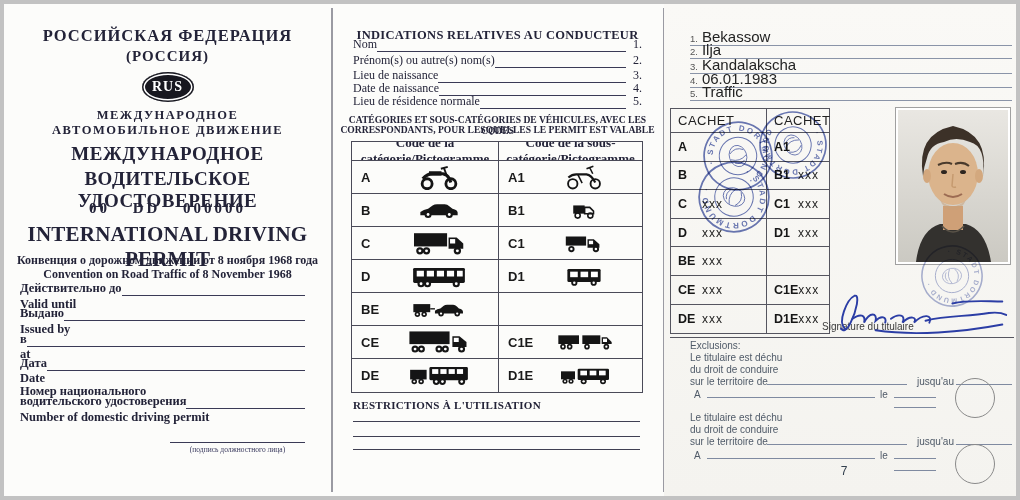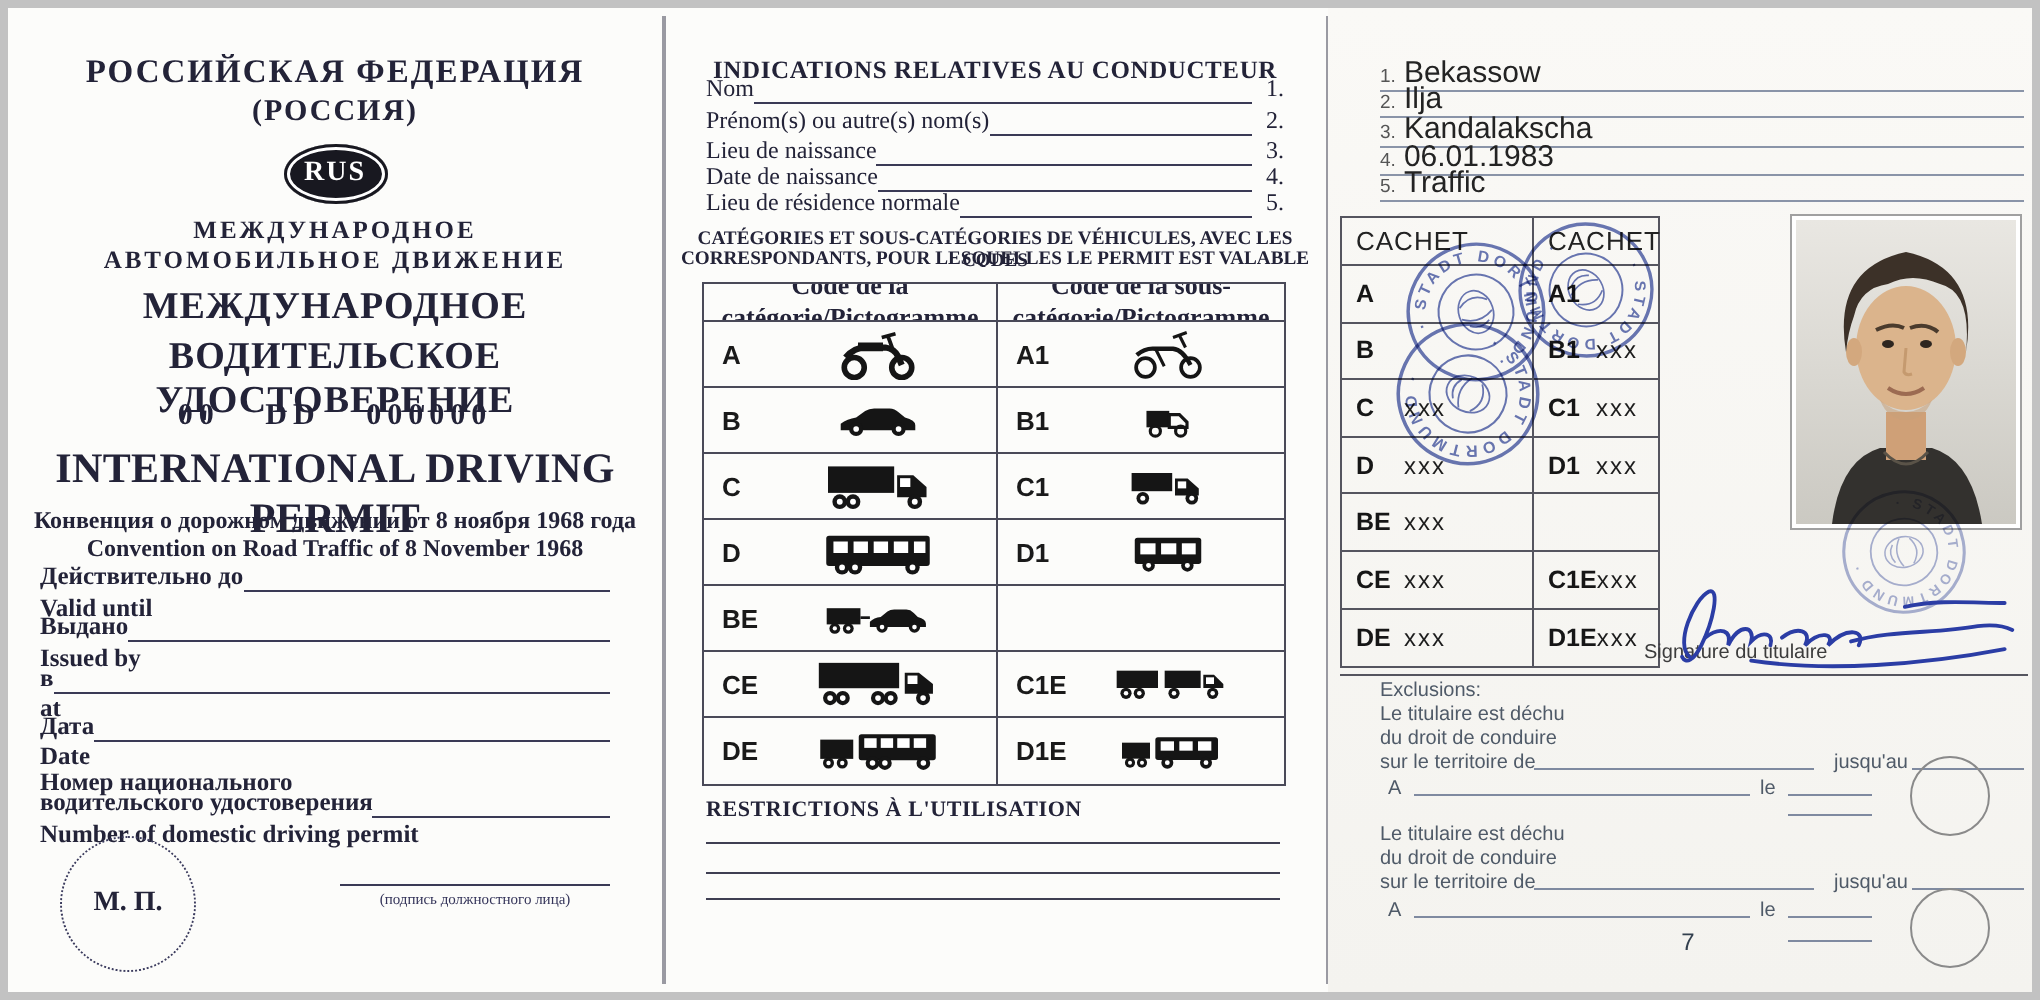--- a/index.html
+++ b/index.html
@@ -126,23 +126,20 @@
     </div>
     <div class="abs ser ftr" style="left:16px;top:367px">Date</div>
 
     <div class="abs ser ftr" style="left:16px;top:380px">Номер национального</div>
     <div class="abs frow ser" style="left:16px;right:26px;top:391px;height:14px">
       <span class="lbl">водительского удостоверения</span>
       <span class="line"></span>
     </div>
     <div class="abs ser ftr" style="left:16px;top:406px">Number of domestic driving permit</div>
 
-    <div class="abs seal-circle ser" style="left:26px;top:414px">
-      <span>М. П.</span>
-    </div>
     <div class="abs sigline" style="left:166px;width:135px;top:424px;height:14px"></div>
     <div class="abs ser sigcap" style="left:146px;width:175px;top:441px;text-align:center">(подпись должностного лица)</div>
   </section>
 
   <div class="vdiv" style="left:327px"></div>
 
   <section class="panel p2">
     <div class="abs ctr ser m-title" style="top:24px">INDICATIONS RELATIVES AU CONDUCTEUR</div>
 
     <div class="abs frow ser mfrow" style="left:20px;right:20px;top:35px;height:13px">

